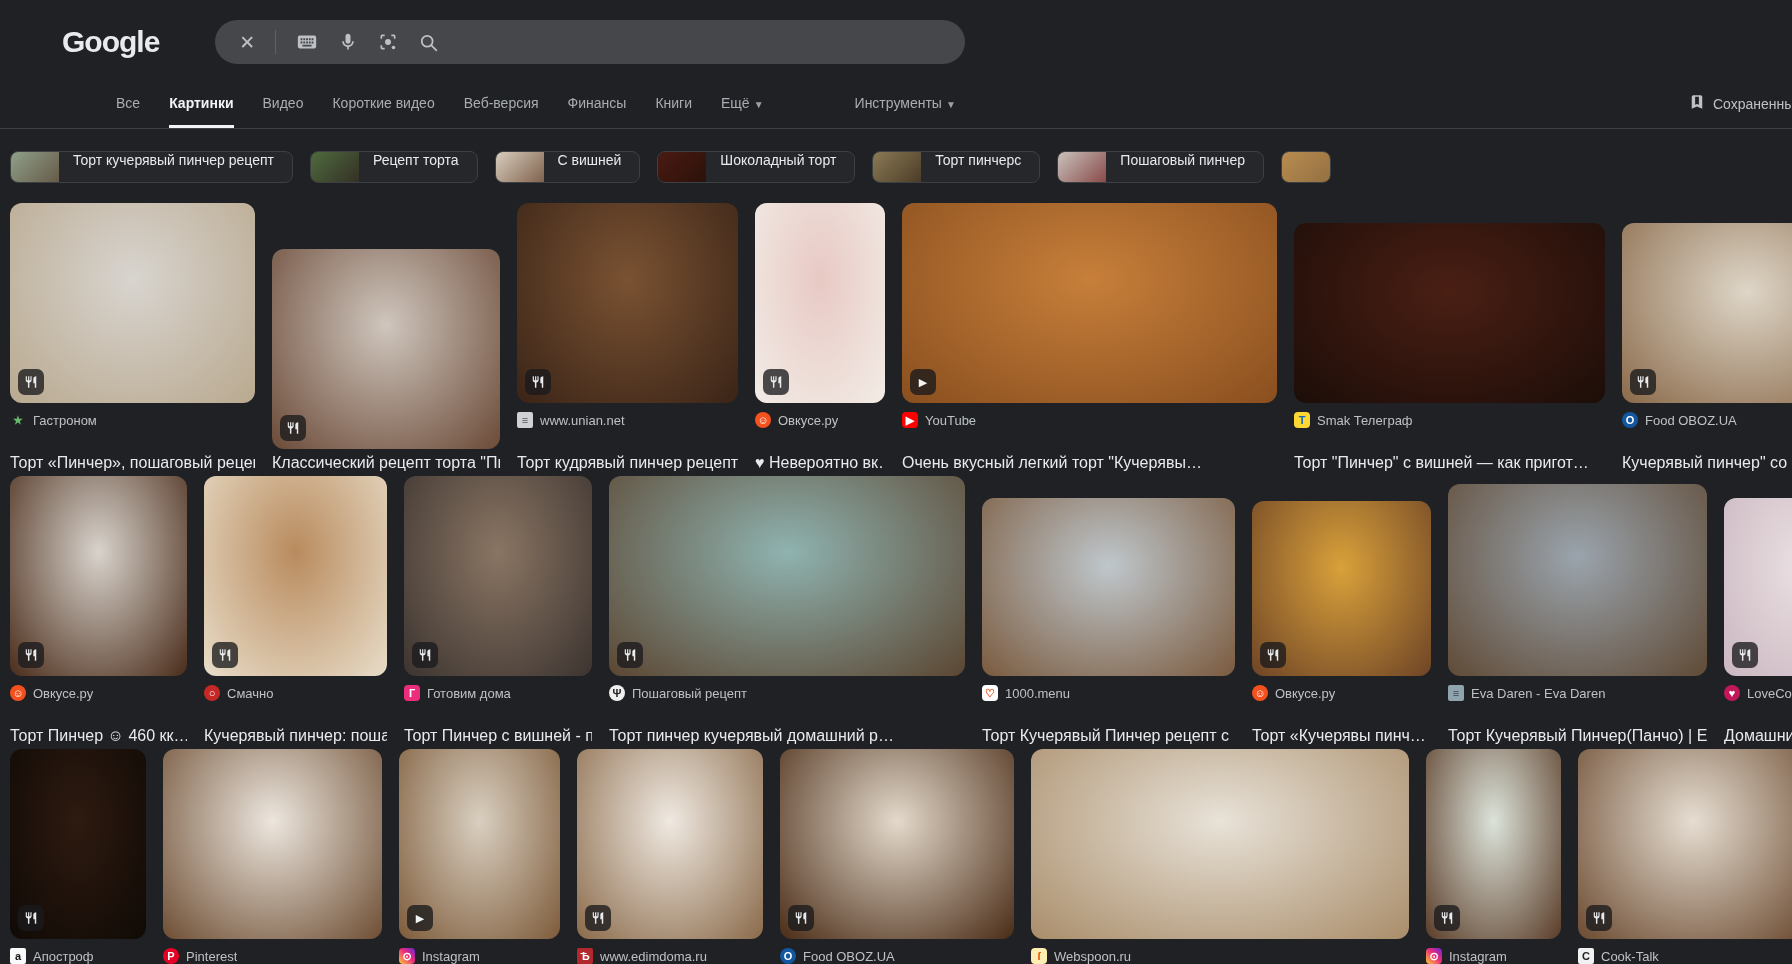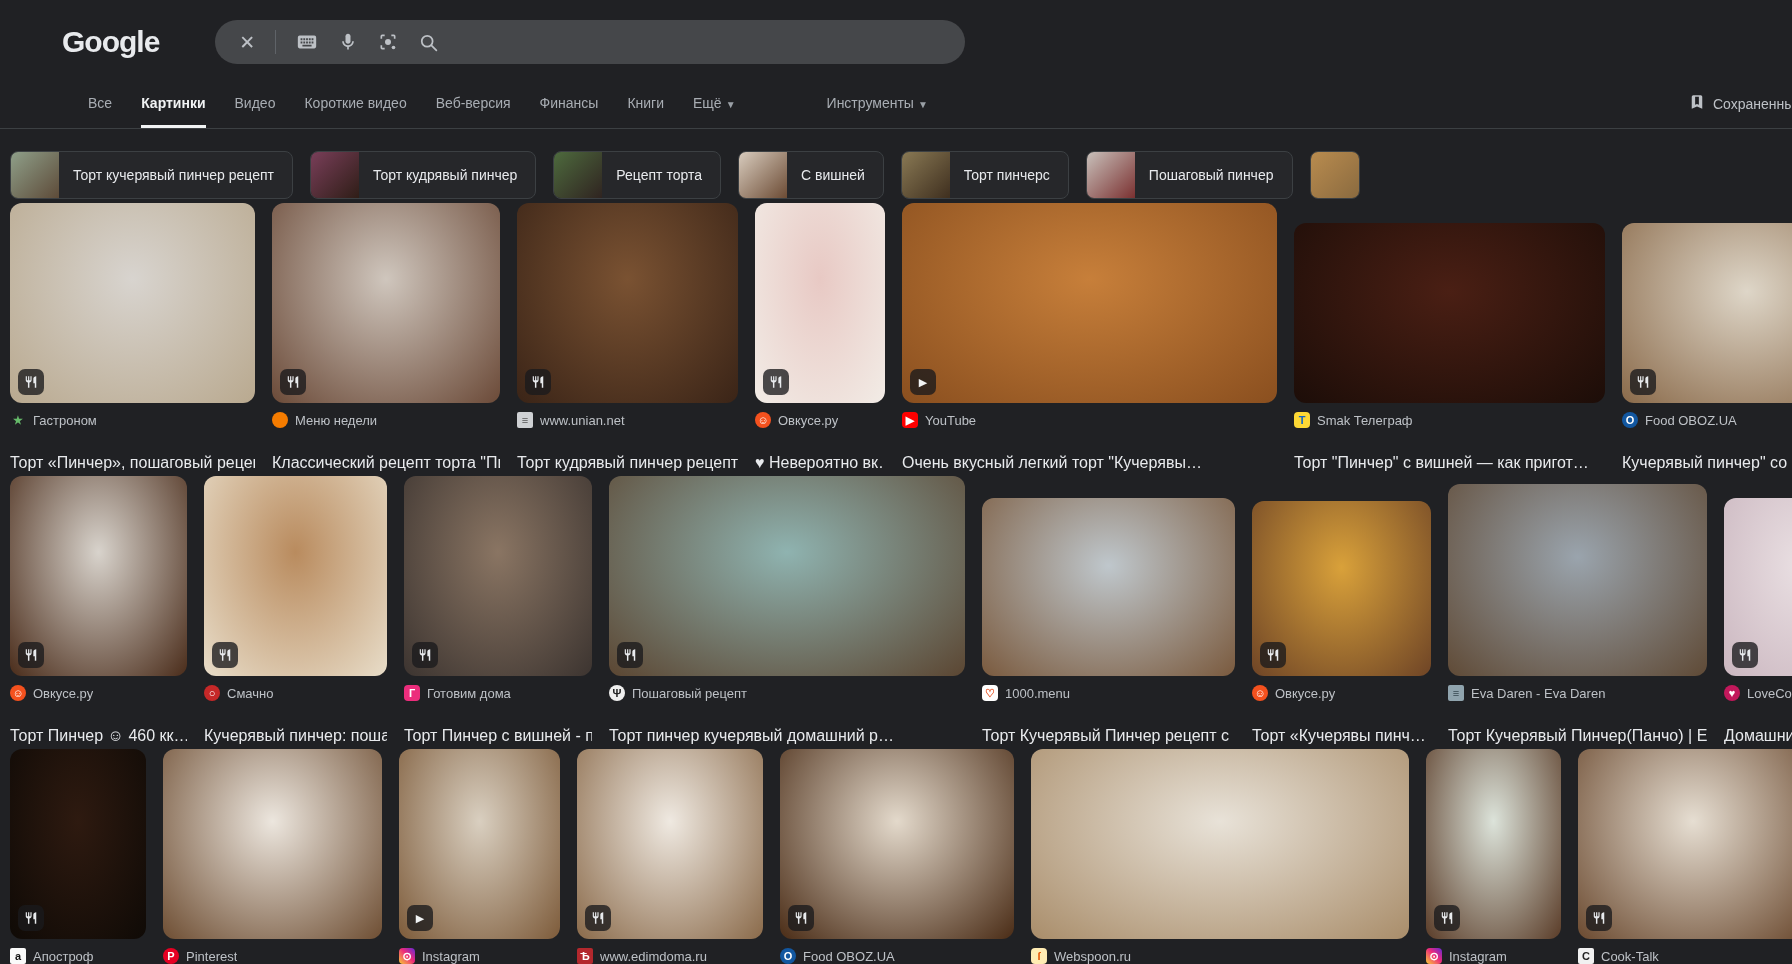--- a/index.html
+++ b/index.html
@@ -21,32 +21,32 @@
     flex:1; background:transparent; border:none; outline:none;
     color:#e8eaed; font-size:16px; font-family:"Liberation Sans", sans-serif;
   }
   .sb-icons { display:flex; align-items:center; gap:20px; }
   .sb-clear { color:#bdc1c6; font-size:19px; cursor:pointer; line-height:1; }
   .sb-divider { width:1px; height:24px; background:#5f6368; }
   .sb-icon { display:flex; align-items:center; cursor:pointer; }
   
   .tabbar {
     position:relative; height:65px; border-bottom:1px solid #3c4043;
-    display:flex; align-items:flex-end; padding-left:88px; font-size:14px;
+    display:flex; align-items:flex-end; padding-left:116px; font-size:14px;
   }
   .tab { color:#a8adb3; padding-bottom:17px; margin-right:29px; cursor:pointer; white-space:nowrap; }
   .tab.active { color:#f1f3f4; font-weight:bold; padding-bottom:14px; border-bottom:3px solid #f1f3f4; }
   .tab .caret, .tools .caret { color:#9aa0a6; font-size:10px; margin-left:4px; }
   .tools { color:#a8adb3; padding-bottom:17px; margin-left:62px; cursor:pointer; white-space:nowrap; }
   .saved { position:absolute; left:1688px; bottom:14px; display:flex; align-items:center; gap:7px;
            color:#bdc1c6; font-size:14px; white-space:nowrap; cursor:pointer; }
   
   .chips { display:flex; gap:17px; margin:22px 0 0 10px; height:48px; }
   .chip {
-    flex:none; display:flex; align-items:center; height:48px;
+    flex:none; display:flex; height:32px;
     background:#26272a; border:1px solid #3c4043; border-radius:8px; overflow:hidden; cursor:pointer;
   }
   .chip-thumb { width:48px; height:48px; flex:none; }
   .chip-label { padding:0 18px 0 14px; font-size:14px; color:#e8eaed; white-space:nowrap; }
   
   .grid-row { display:flex; align-items:flex-end; gap:17px; padding-left:10px; margin-top:4px; }
   .card { flex:none; }
   .thumb { width:100%; border-radius:12px; position:relative; }
   .badge {
     position:absolute; left:8px; bottom:8px; width:26px; height:26px; border-radius:7px;
@@ -114,30 +114,30 @@
     <span>Сохраненные</span>
   </div>
 </div>
 
 <div class="chips" id="chips">
     <div class="chip">
       <div class="chip-thumb" style="background: linear-gradient(135deg, rgb(143, 160, 138), rgb(93, 74, 56));"></div>
       <span class="chip-label">Торт кучерявый пинчер рецепт</span>
     </div>
     <div class="chip">
-      <div class="chip-thumb" style="background: linear-gradient(135deg, rgb(122, 63, 90), rgb(46, 29, 22));"></div>
-      <span class="chip-label">Торт кудрявый пинчер</span>
-    </div>
-    <div class="chip">
       <div class="chip-thumb" style="background: linear-gradient(135deg, rgb(78, 107, 62), rgb(47, 35, 32));"></div>
       <span class="chip-label">Рецепт торта</span>
     </div>
     <div class="chip">
       <div class="chip-thumb" style="background: linear-gradient(135deg, rgb(217, 205, 191), rgb(107, 74, 51));"></div>
       <span class="chip-label">С вишней</span>
+    </div>
+    <div class="chip">
+      <div class="chip-thumb" style="background: linear-gradient(135deg, rgb(74, 26, 18), rgb(36, 16, 8));"></div>
+      <span class="chip-label">Шоколадный торт</span>
     </div>
     <div class="chip">
       <div class="chip-thumb" style="background: linear-gradient(135deg, rgb(138, 122, 85), rgb(62, 46, 30));"></div>
       <span class="chip-label">Торт пинчерс</span>
     </div>
     <div class="chip">
       <div class="chip-thumb" style="background: linear-gradient(135deg, rgb(201, 194, 188), rgb(122, 47, 47));"></div>
       <span class="chip-label">Пошаговый пинчер</span>
     </div>
     <div class="chip">
@@ -164,26 +164,20 @@
         <div class="title">Торт «Пинчер», пошаговый рецепт с …</div>
       </div>
       <div class="card" style="width: 228px;">
         <div class="thumb" style="height: 200px; background: radial-gradient(at 50% 38%, rgb(207, 198, 189), rgb(107, 74, 56));">
           <div class="badge">
             <svg viewBox="0 0 24 24" width="14" height="14" fill="#e8eaed">
               <path d="M11 9H9V2H7v7H5V2H3v7c0 2.12 1.66 3.84 3.75 3.97V22h2.5v-9.03C11.34 12.84 13 11.12 13 9V2h-2v7zm5-3v8h2.5v8H21V2c-2.76 0-5 2.24-5 4z"></path>
             </svg>
           </div>
         </div>
-        <div class="caption">
-          <div class="srcline">
-            <span class="fav circle" style="background: rgb(245, 124, 0); color: rgb(255, 224, 178);"></span>
-            <span class="src-name">Меню недели</span>
-          </div>
-        </div>
         <div class="title">Классический рецепт торта "Пинче…</div>
       </div>
       <div class="card" style="width: 221px;">
         <div class="thumb" style="height: 200px; background: radial-gradient(at 50% 38%, rgb(122, 82, 50), rgb(58, 36, 23));">
           <div class="badge">
             <svg viewBox="0 0 24 24" width="14" height="14" fill="#e8eaed">
               <path d="M11 9H9V2H7v7H5V2H3v7c0 2.12 1.66 3.84 3.75 3.97V22h2.5v-9.03C11.34 12.84 13 11.12 13 9V2h-2v7zm5-3v8h2.5v8H21V2c-2.76 0-5 2.24-5 4z"></path>
             </svg>
           </div>
         </div>

